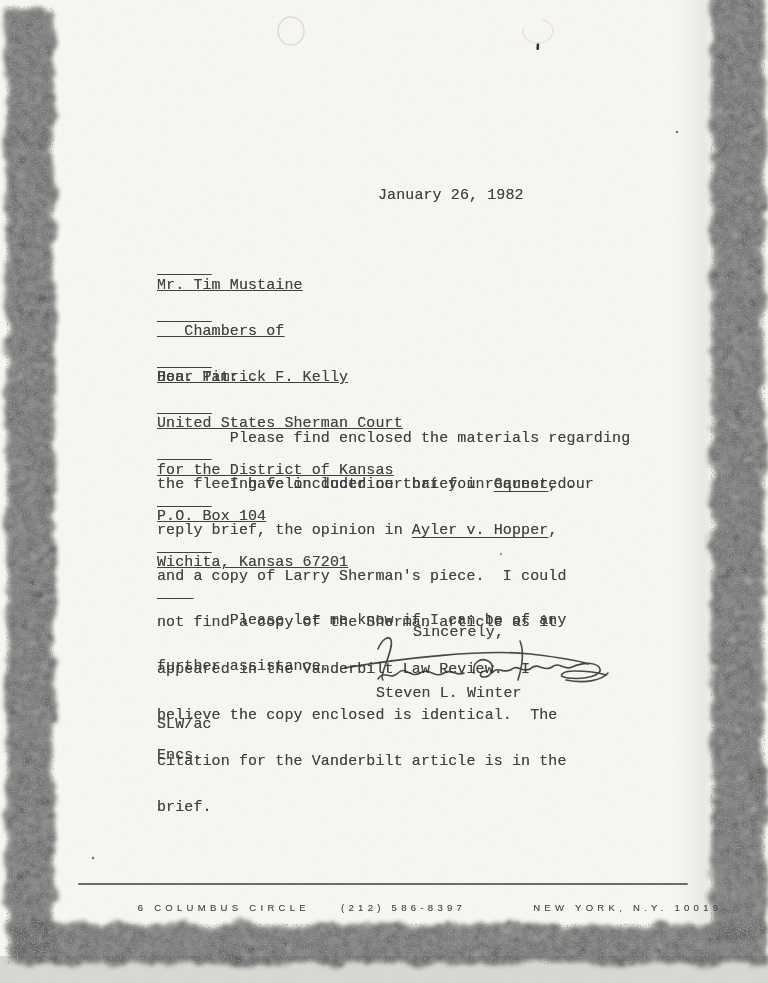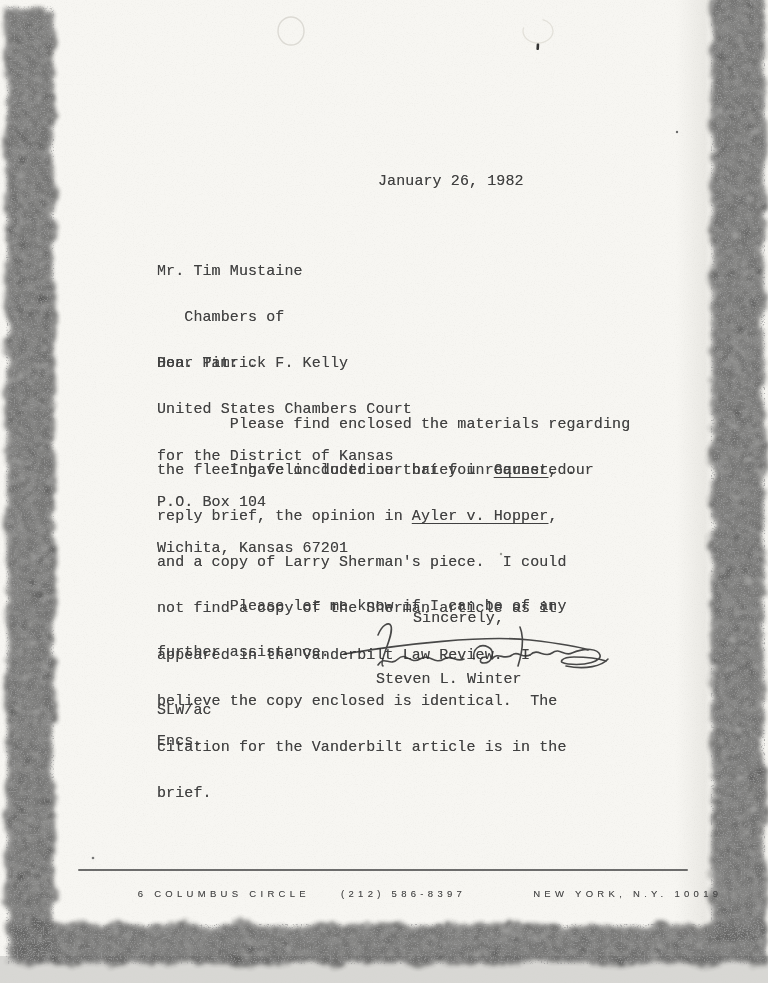--- a/index.html
+++ b/index.html
@@ -2,31 +2,31 @@
 <html><head>
 <meta charset="utf-8">
 <style>
   html,body{margin:0;padding:0;background:#e8e8e6;}
   .page{
     position:relative;width:768px;height:983px;overflow:hidden;
     background:#f7f6f2;
     font-family:"Liberation Mono","DejaVu Sans Mono",monospace;
   }
   .scan-art{position:absolute;left:0;top:0;z-index:1;}
-  .content{position:absolute;left:0;top:0;width:768px;height:869px;z-index:2;}
+  .content{position:absolute;left:0;top:14px;width:768px;height:869px;z-index:2;}
   .tw{
     position:absolute;white-space:pre;
     font:15px/15.4px "Liberation Mono","DejaVu Sans Mono",monospace;
     color:#414141;letter-spacing:.1px;
     text-shadow:0 0 .6px rgba(60,60,60,.55);
   }
   .tw .u{text-decoration:underline;text-underline-offset:2.5px;text-decoration-thickness:1px;}
   .line{white-space:pre;}
   .blk-date{left:378px;top:174px;}
-  .blk-address{left:157px;top:233px;}
+  .blk-address{left:157px;top:233px;text-decoration:underline;}
   .blk-salutation{left:157px;top:356px;}
   .blk-para1{left:157px;top:386px;}
   .blk-para2{left:157px;top:432px;}
   .blk-para3{left:157px;top:568px;}
   .blk-closing{left:376px;top:611px;margin-left:37px;}
   .blk-signer{left:376px;top:672px;}
   .blk-ref{left:157px;top:703px;}
   .blk-encs{left:157px;top:734px;}
   .signature{position:absolute;left:334px;top:613px;z-index:3;}
   .footer-rule{
@@ -109,21 +109,21 @@
   </svg>
 
   <div class="content">
 
     <div class="tw blk-date">January 26, 1982</div>
 
     <div class="tw blk-address">
       <div class="line">Mr. Tim Mustaine</div>
       <div class="line">   Chambers of</div>
       <div class="line">Hon. Patrick F. Kelly</div>
-      <div class="line">United States Chambers Court</div>
+      <div class="line">United States Sherman Court</div>
       <div class="line">for the District of Kansas</div>
       <div class="line">P.O. Box 104</div>
       <div class="line">Wichita, Kansas 67201</div>
     </div>
 
     <div class="tw blk-salutation">Dear Tim: .</div>
 
     <div class="tw blk-para1">
       <div class="line">        Please find enclosed the materials regarding</div>
       <div class="line">the fleeing felon doctrine that you requested.</div>

